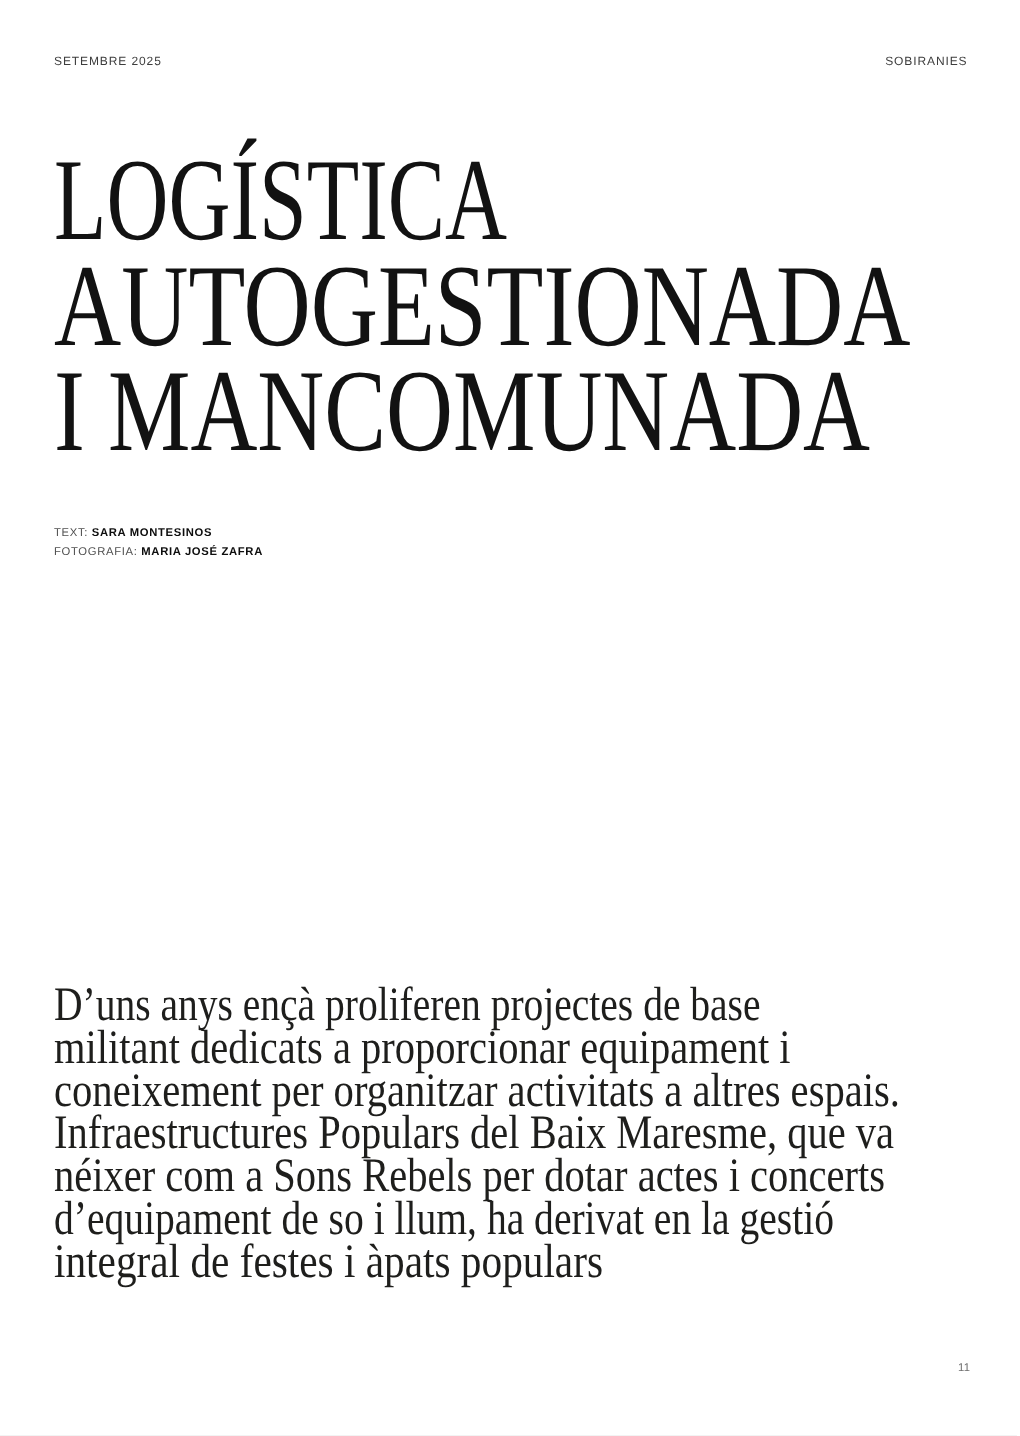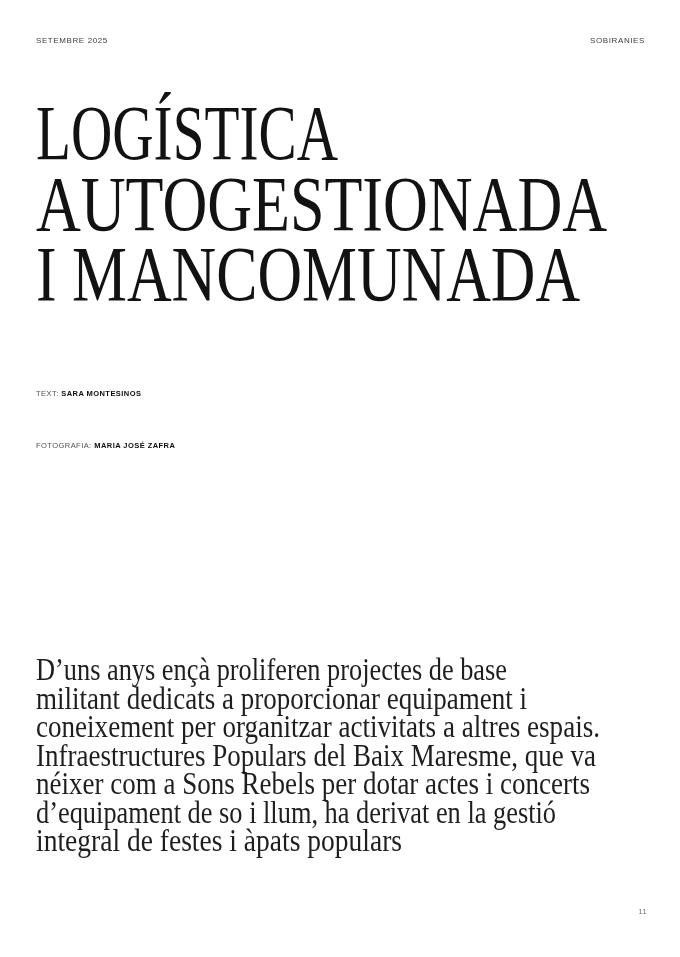--- a/index.html
+++ b/index.html
@@ -54,21 +54,20 @@
     position: absolute;
     left: 36px;
     top: 348px;
   }
   .byline-row {
     font-size: 7.5px;
     line-height: 13px;
     letter-spacing: 0.45px;
     text-transform: uppercase;
     white-space: nowrap;
-    margin-top: 39px;
   }
   .byline-label { color: #505050; font-weight: 400; }
   .byline-name  { color: #0d0d0d; font-weight: 700; }
 
   
   .standfirst-svg {
     position: absolute;
     left: 36px;
     top: 650px;
     overflow: visible;

